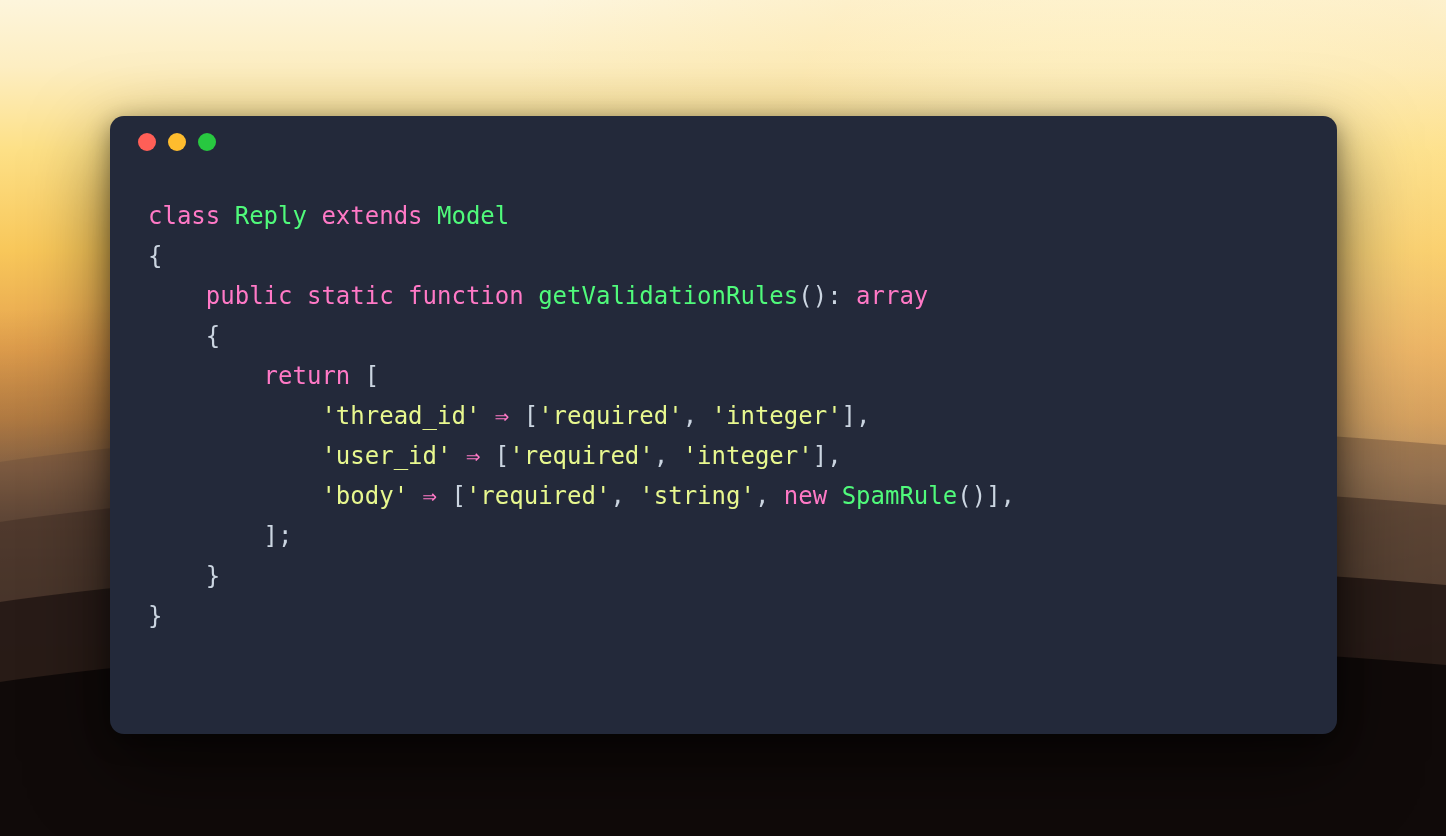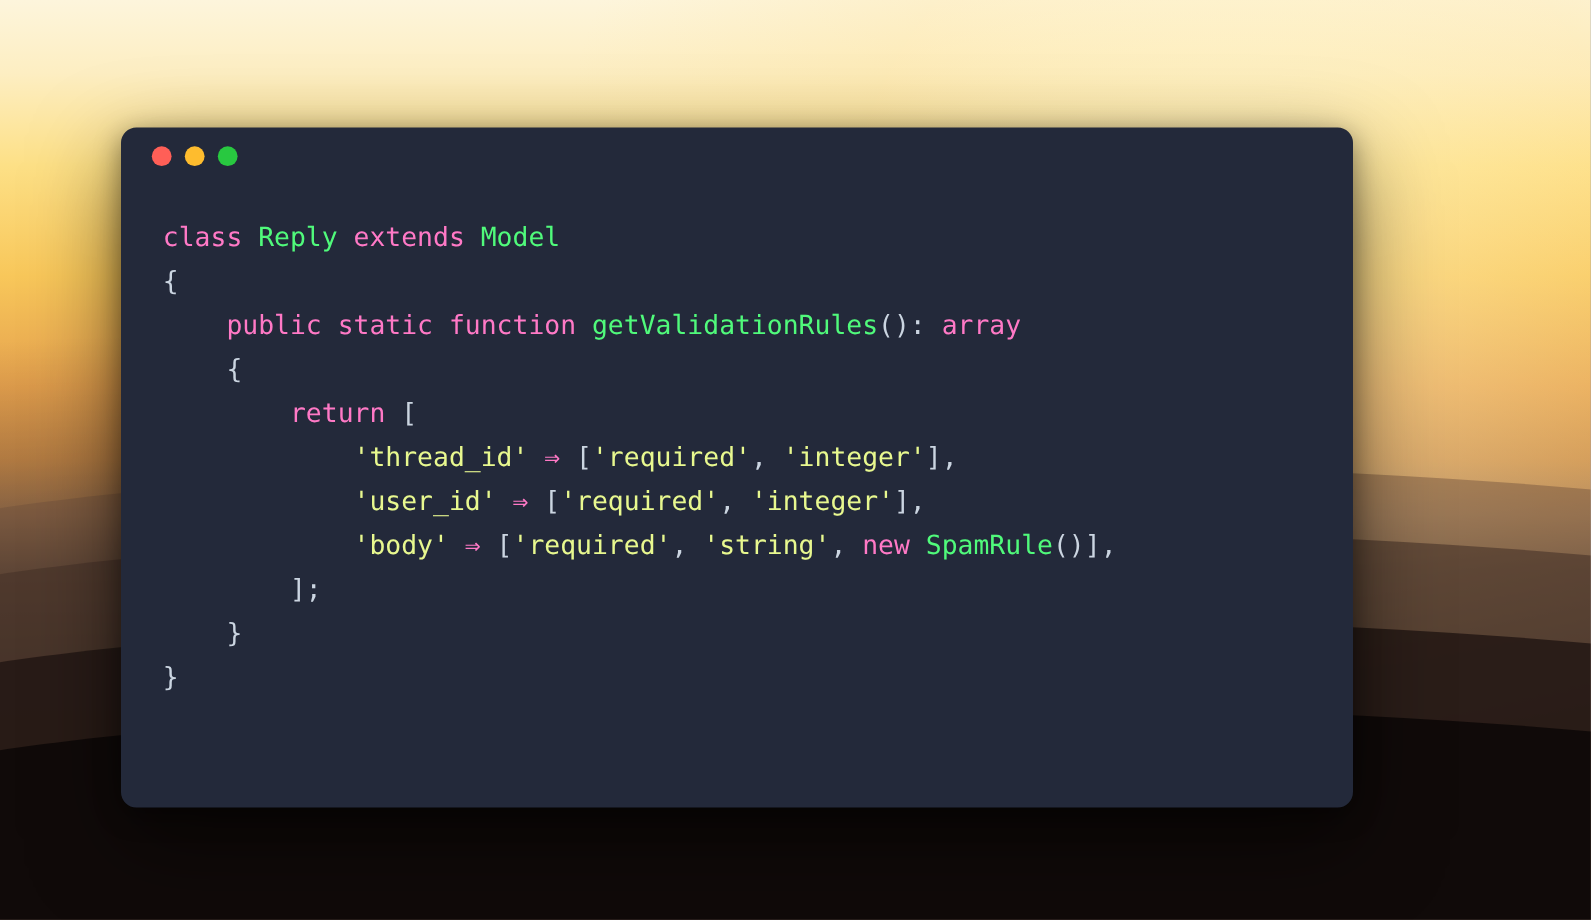--- a/index.html
+++ b/index.html
@@ -45,21 +45,21 @@
     }
     .hill.h1 { top: 420px; height: 600px; background: rgba(110, 80, 60, 0.45); }
     .hill.h2 { top: 480px; height: 600px; background: rgba(70, 50, 40, 0.6); }
     .hill.h3 { top: 560px; height: 600px; background: rgba(35, 24, 20, 0.85); }
     .hill.h4 { top: 640px; height: 600px; background: rgba(15, 10, 8, 0.95); }
 
     .window {
       position: absolute;
       top: 116px;
       left: 110px;
-      width: 1120px;
+      width: 1227px;
       height: 618px;
       background: #23293a;
       border-radius: 14px;
       box-shadow: 0 30px 80px rgba(0,0,0,0.55), 0 6px 24px rgba(0,0,0,0.4);
     }
     .titlebar {
       height: 52px;
       display: flex;
       align-items: center;
       padding-left: 28px;

